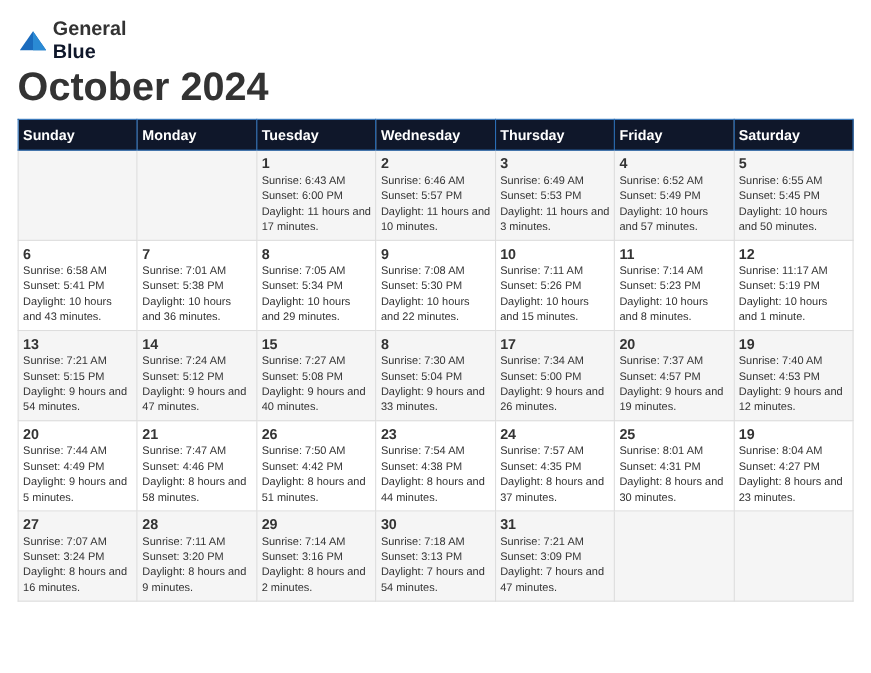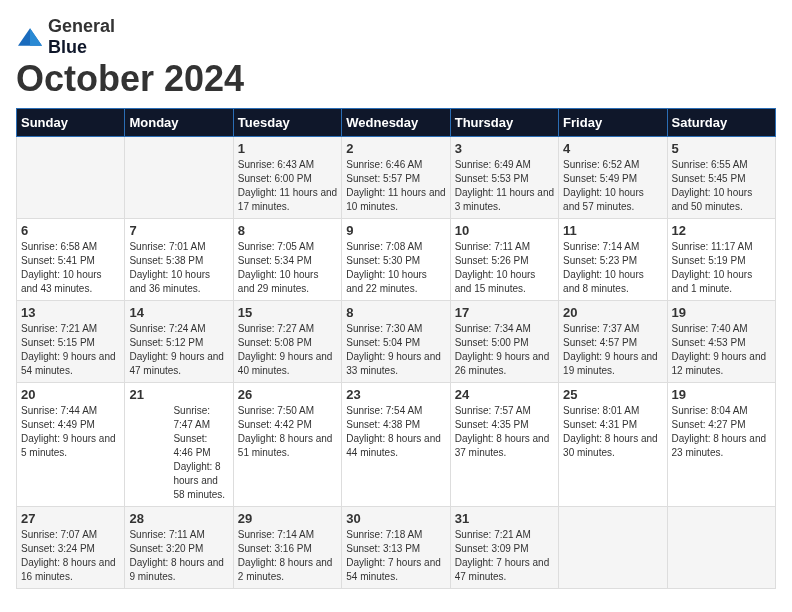--- a/index.html
+++ b/index.html
@@ -236,21 +236,21 @@
       </tr>
       <tr>
         <td>
           <div class="day-number">20</div>
           <div class="day-info" style="white-space: pre-line;">Sunrise: 7:44 AM
 Sunset: 4:49 PM
 Daylight: 9 hours and 5 minutes.</div>
         </td>
         <td>
           <div class="day-number">21</div>
-          <div class="day-info" style="white-space: pre-line; margin-left: 44px;">Sunrise: 7:47 AM
+          <div class="day-info" style="white-space: pre-line;">Sunrise: 7:47 AM
 Sunset: 4:46 PM
 Daylight: 8 hours and 58 minutes.</div>
         </td>
         <td>
           <div class="day-number">26</div>
           <div class="day-info" style="white-space: pre-line;">Sunrise: 7:50 AM
 Sunset: 4:42 PM
 Daylight: 8 hours and 51 minutes.</div>
         </td>
         <td>

